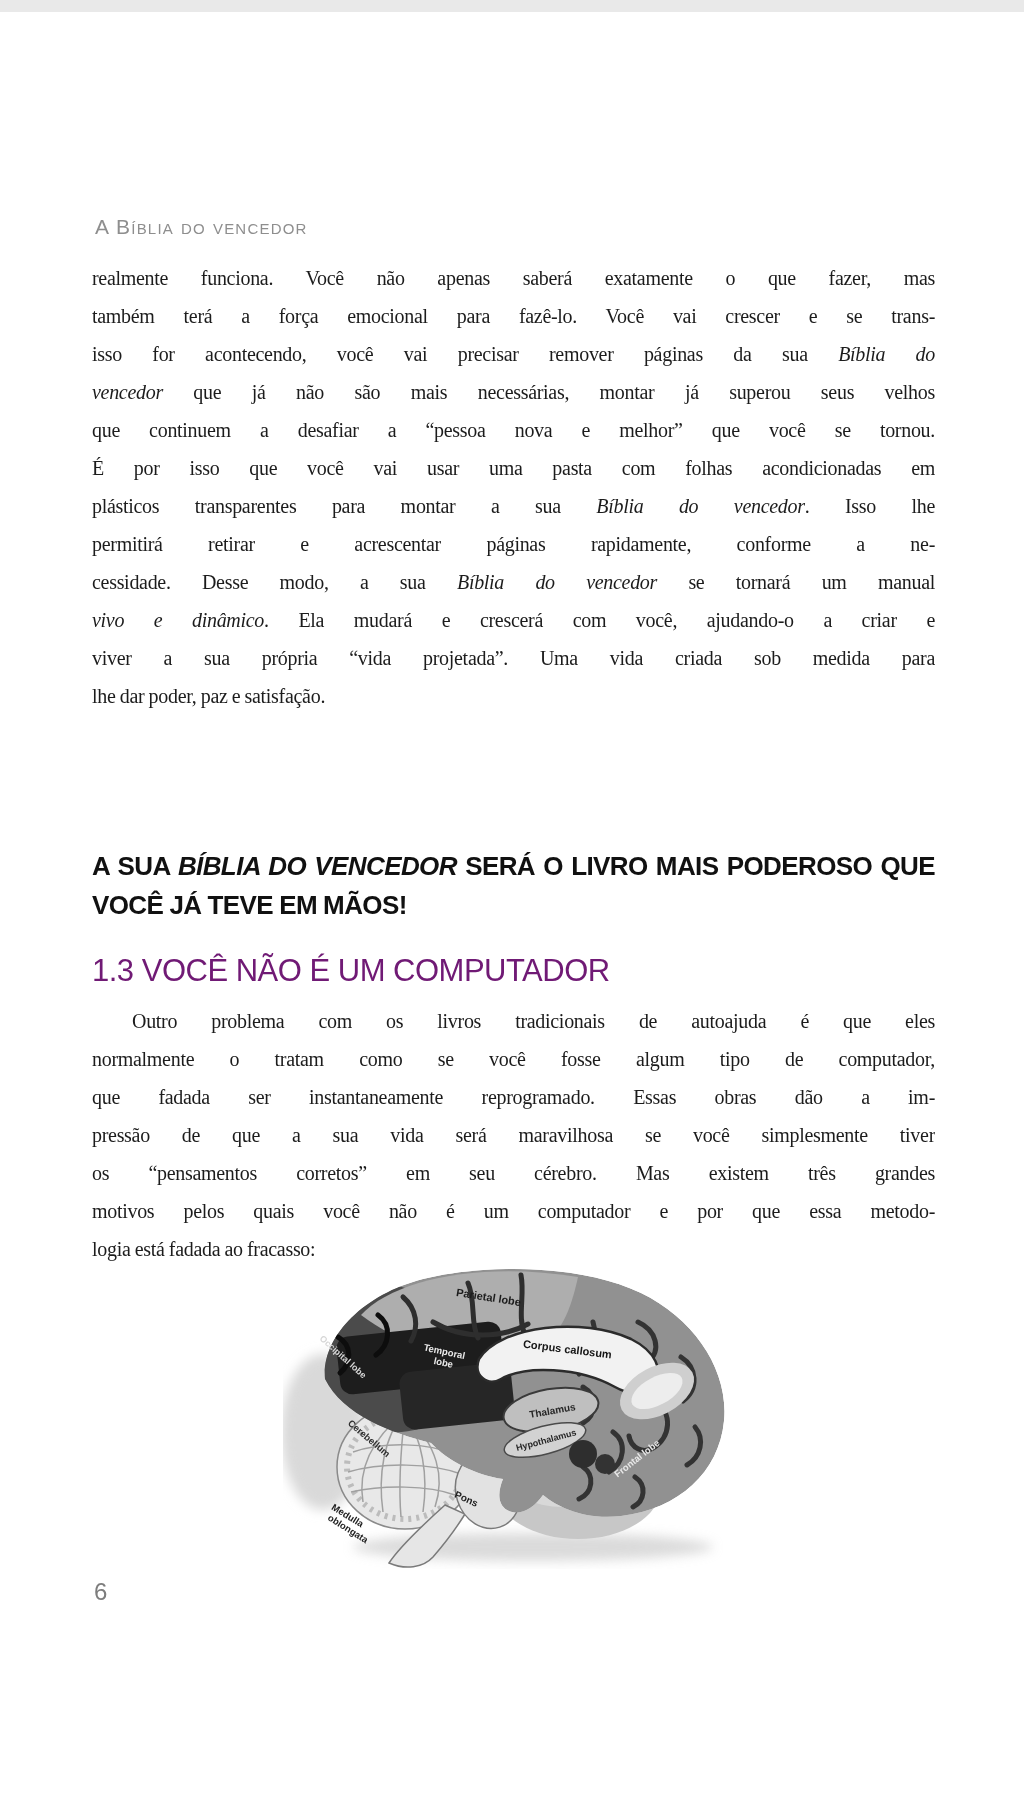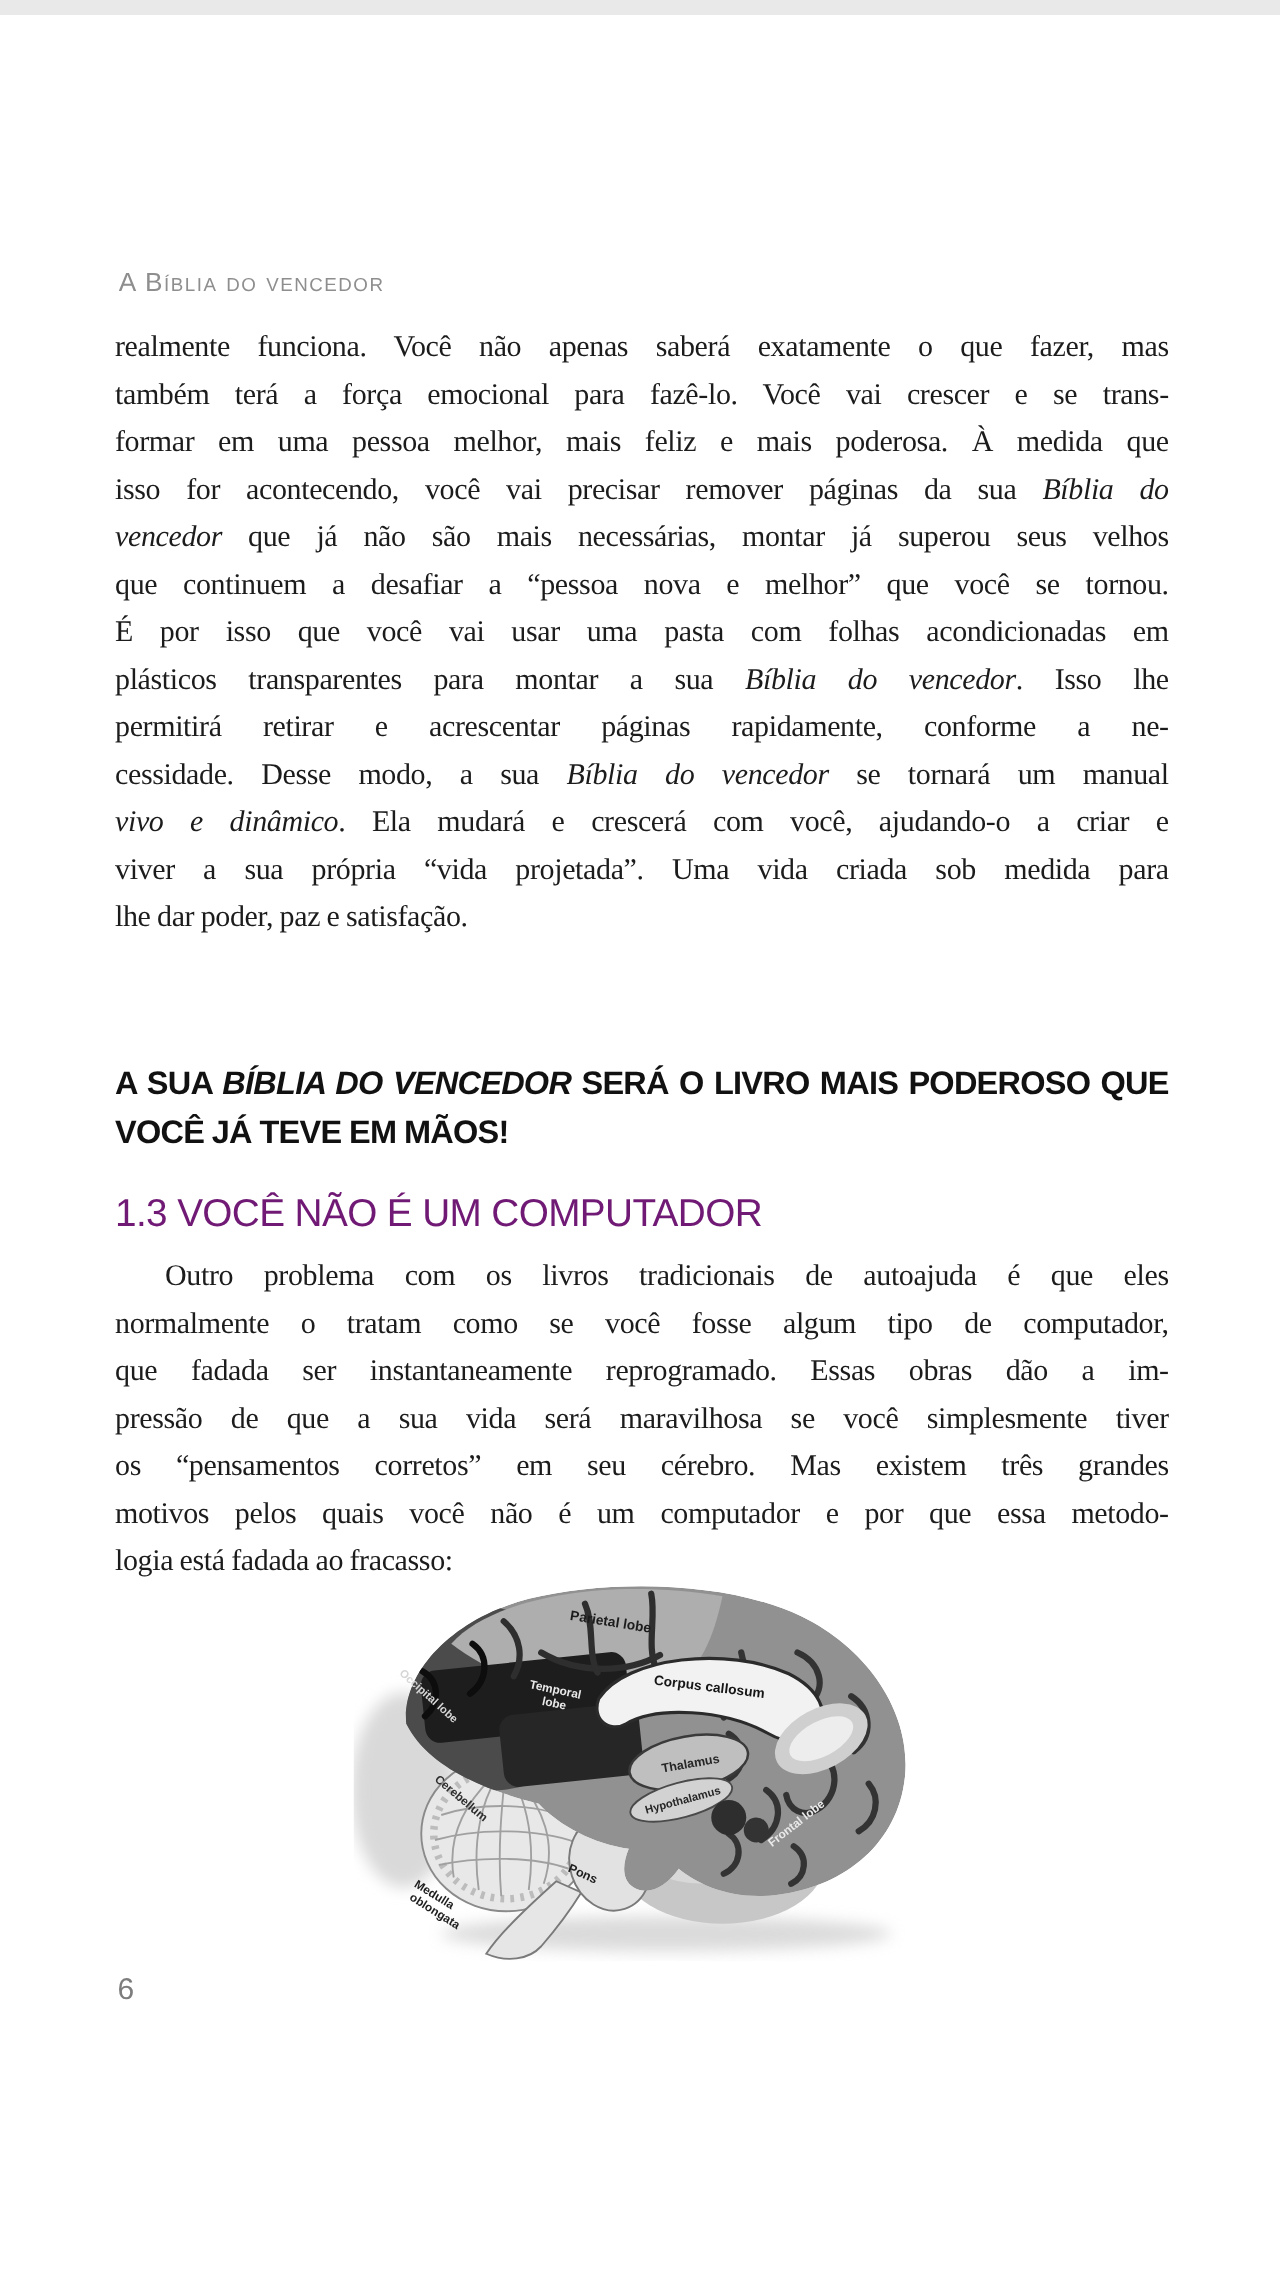--- a/index.html
+++ b/index.html
@@ -14,21 +14,21 @@
   }
   .running-head{
     position:absolute;left:95px;top:203px;
     font-family:"Liberation Sans", sans-serif;
     font-variant:small-caps;
     font-size:21px;letter-spacing:1.2px;
     color:#8e8e8e;
   }
   .textblock{
     position:absolute;left:92px;width:843px;
-    font-size:24px;
+    font-size:20px;
     letter-spacing:-0.3px;
     word-spacing:-0.5px;
   }
   .tline{
     height:38px;line-height:38px;
     text-align:justify;text-align-last:justify;
     overflow:hidden;
   }
   .tline.last{text-align-last:left;}
   .tline.indent{text-indent:40px;}
@@ -68,21 +68,20 @@
 </head>
 <body>
 
 <div class="page">
 
   <div class="running-head">A Bíblia do vencedor</div>
 
   <div class="textblock para1">
       <div class="tline"><span>realmente funciona. Você não apenas saberá exatamente o que fazer, mas</span></div>
       <div class="tline"><span>também terá a força emocional para fazê-lo. Você vai crescer e se trans-</span></div>
-      <div class="tline"><span>formar em uma pessoa melhor, mais feliz e mais poderosa. À medida que</span></div>
       <div class="tline"><span>isso for acontecendo, você vai precisar remover páginas da sua </span><span class="it">Bíblia do</span></div>
       <div class="tline"><span class="it">vencedor</span><span> que já não são mais necessárias, montar já superou seus velhos</span></div>
       <div class="tline"><span>que continuem a desafiar a “pessoa nova e melhor” que você se tornou.</span></div>
       <div class="tline"><span>É por isso que você vai usar uma pasta com folhas acondicionadas em</span></div>
       <div class="tline"><span>plásticos transparentes para montar a sua </span><span class="it">Bíblia do vencedor</span><span>. Isso lhe</span></div>
       <div class="tline"><span>permitirá retirar e acrescentar páginas rapidamente, conforme a ne-</span></div>
       <div class="tline"><span>cessidade. Desse modo, a sua </span><span class="it">Bíblia do vencedor</span><span> se tornará um manual</span></div>
       <div class="tline"><span class="it">vivo e dinâmico</span><span>. Ela mudará e crescerá com você, ajudando-o a criar e</span></div>
       <div class="tline"><span>viver a sua própria “vida projetada”. Uma vida criada sob medida para</span></div>
       <div class="tline last"><span>lhe dar poder, paz e satisfação.</span></div>

